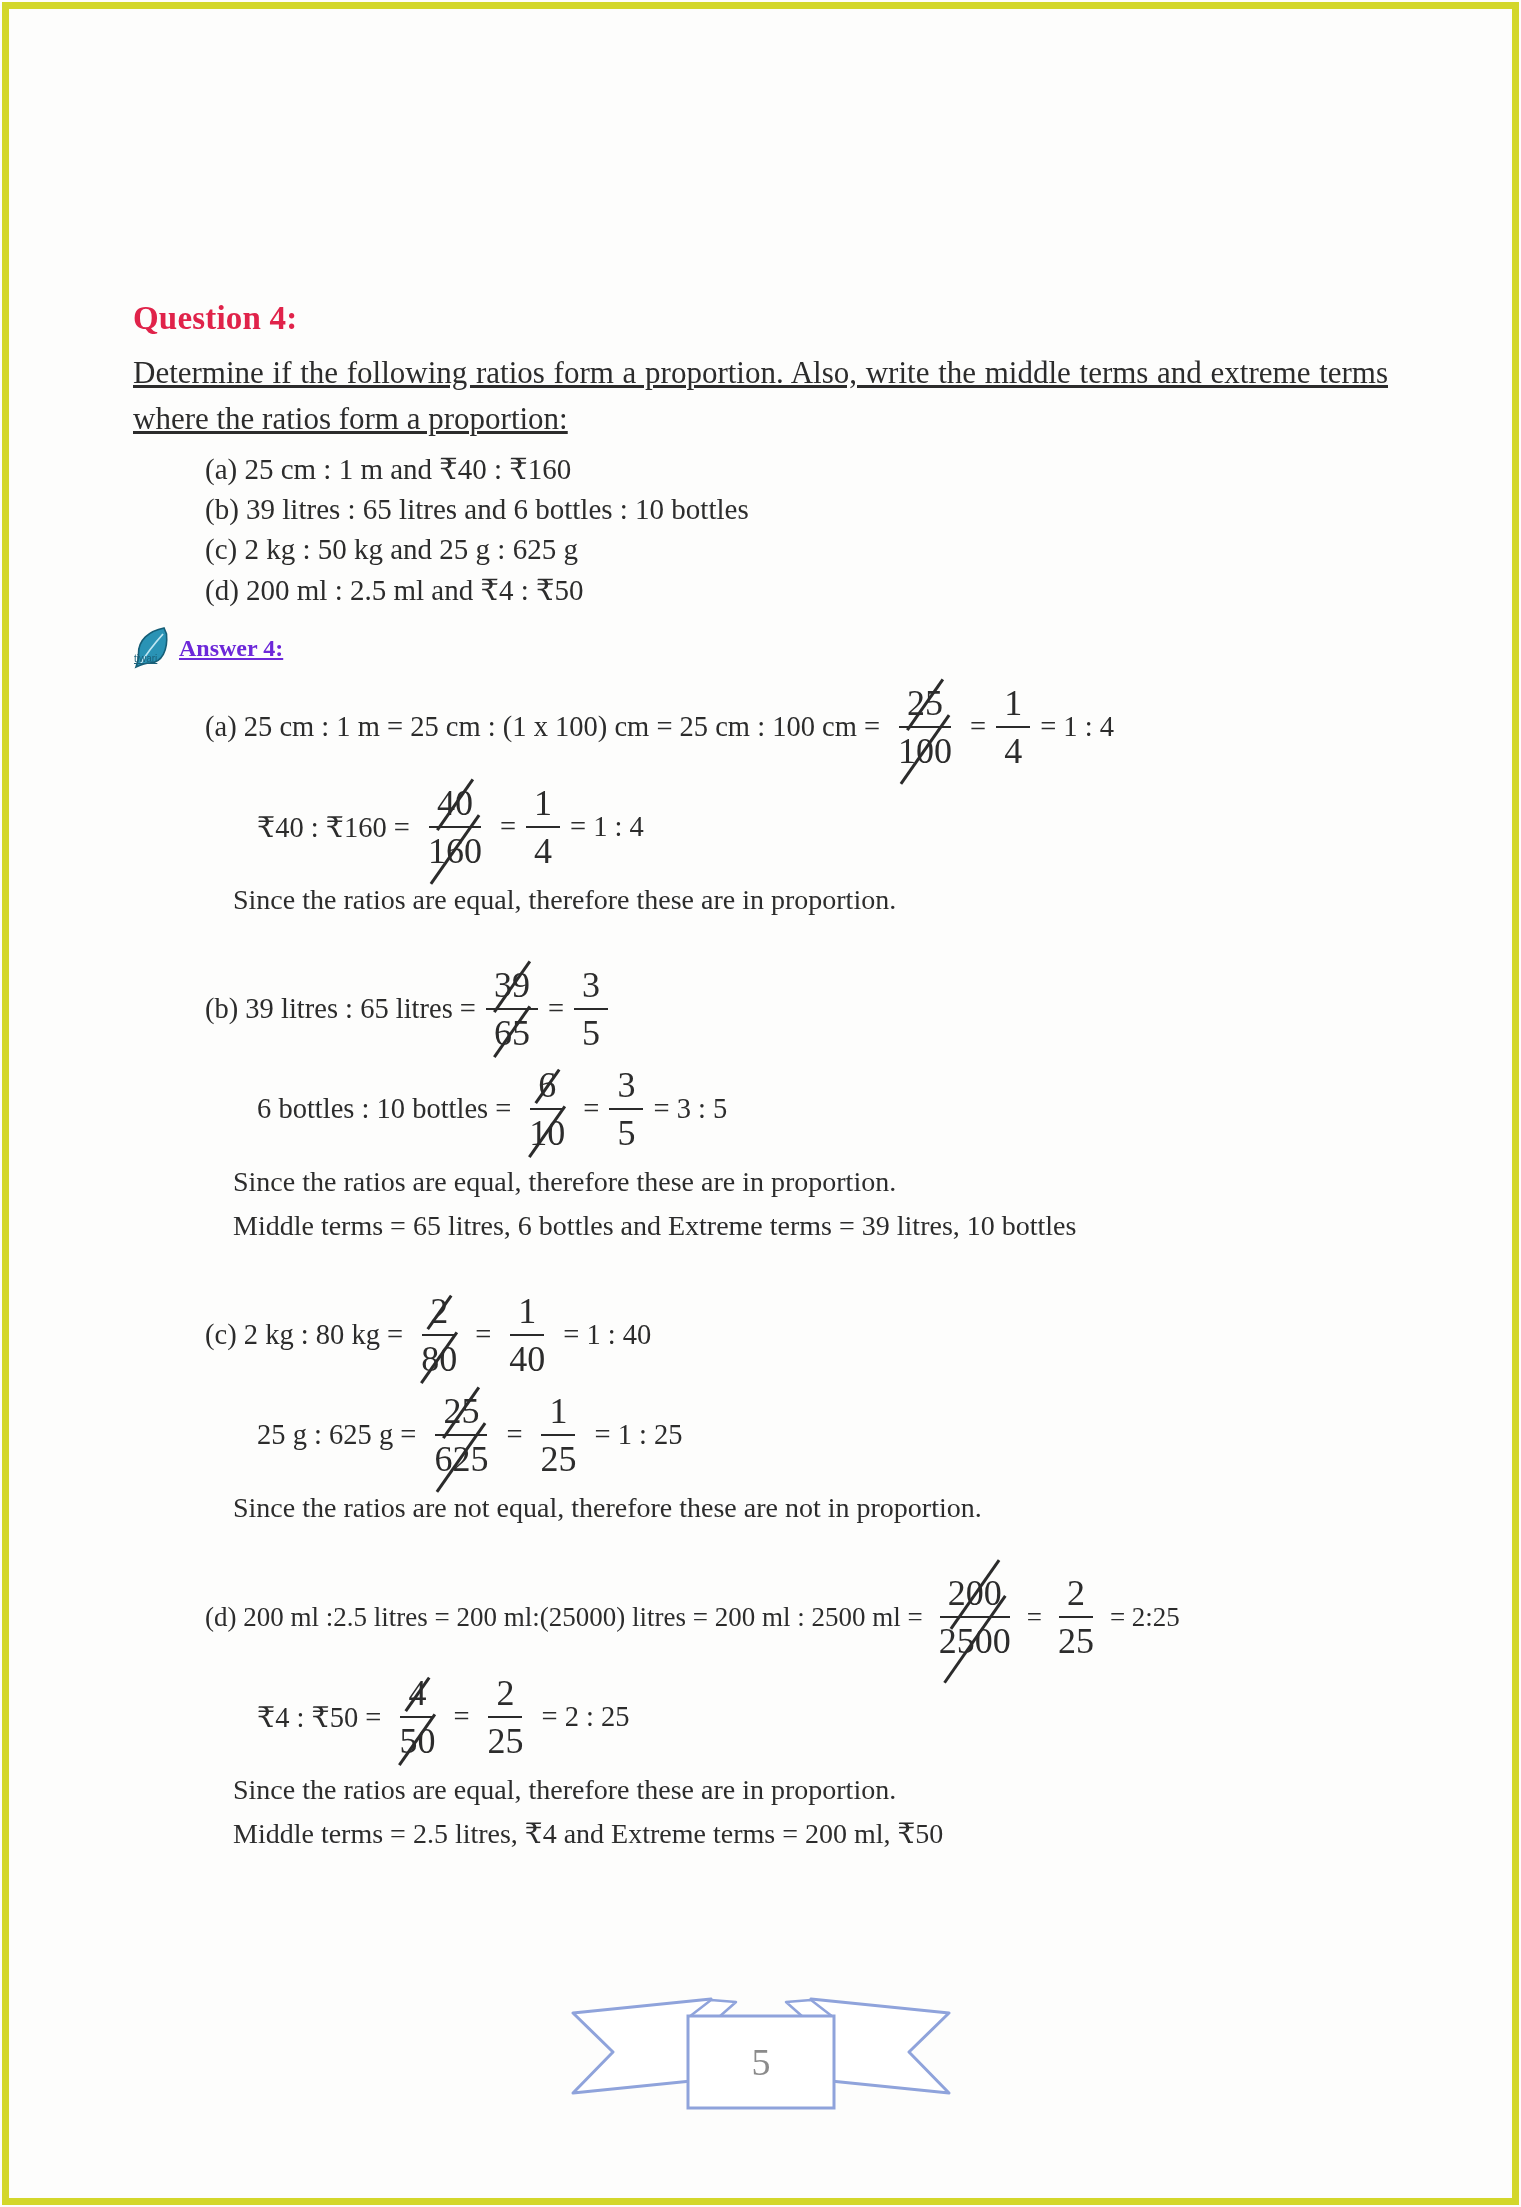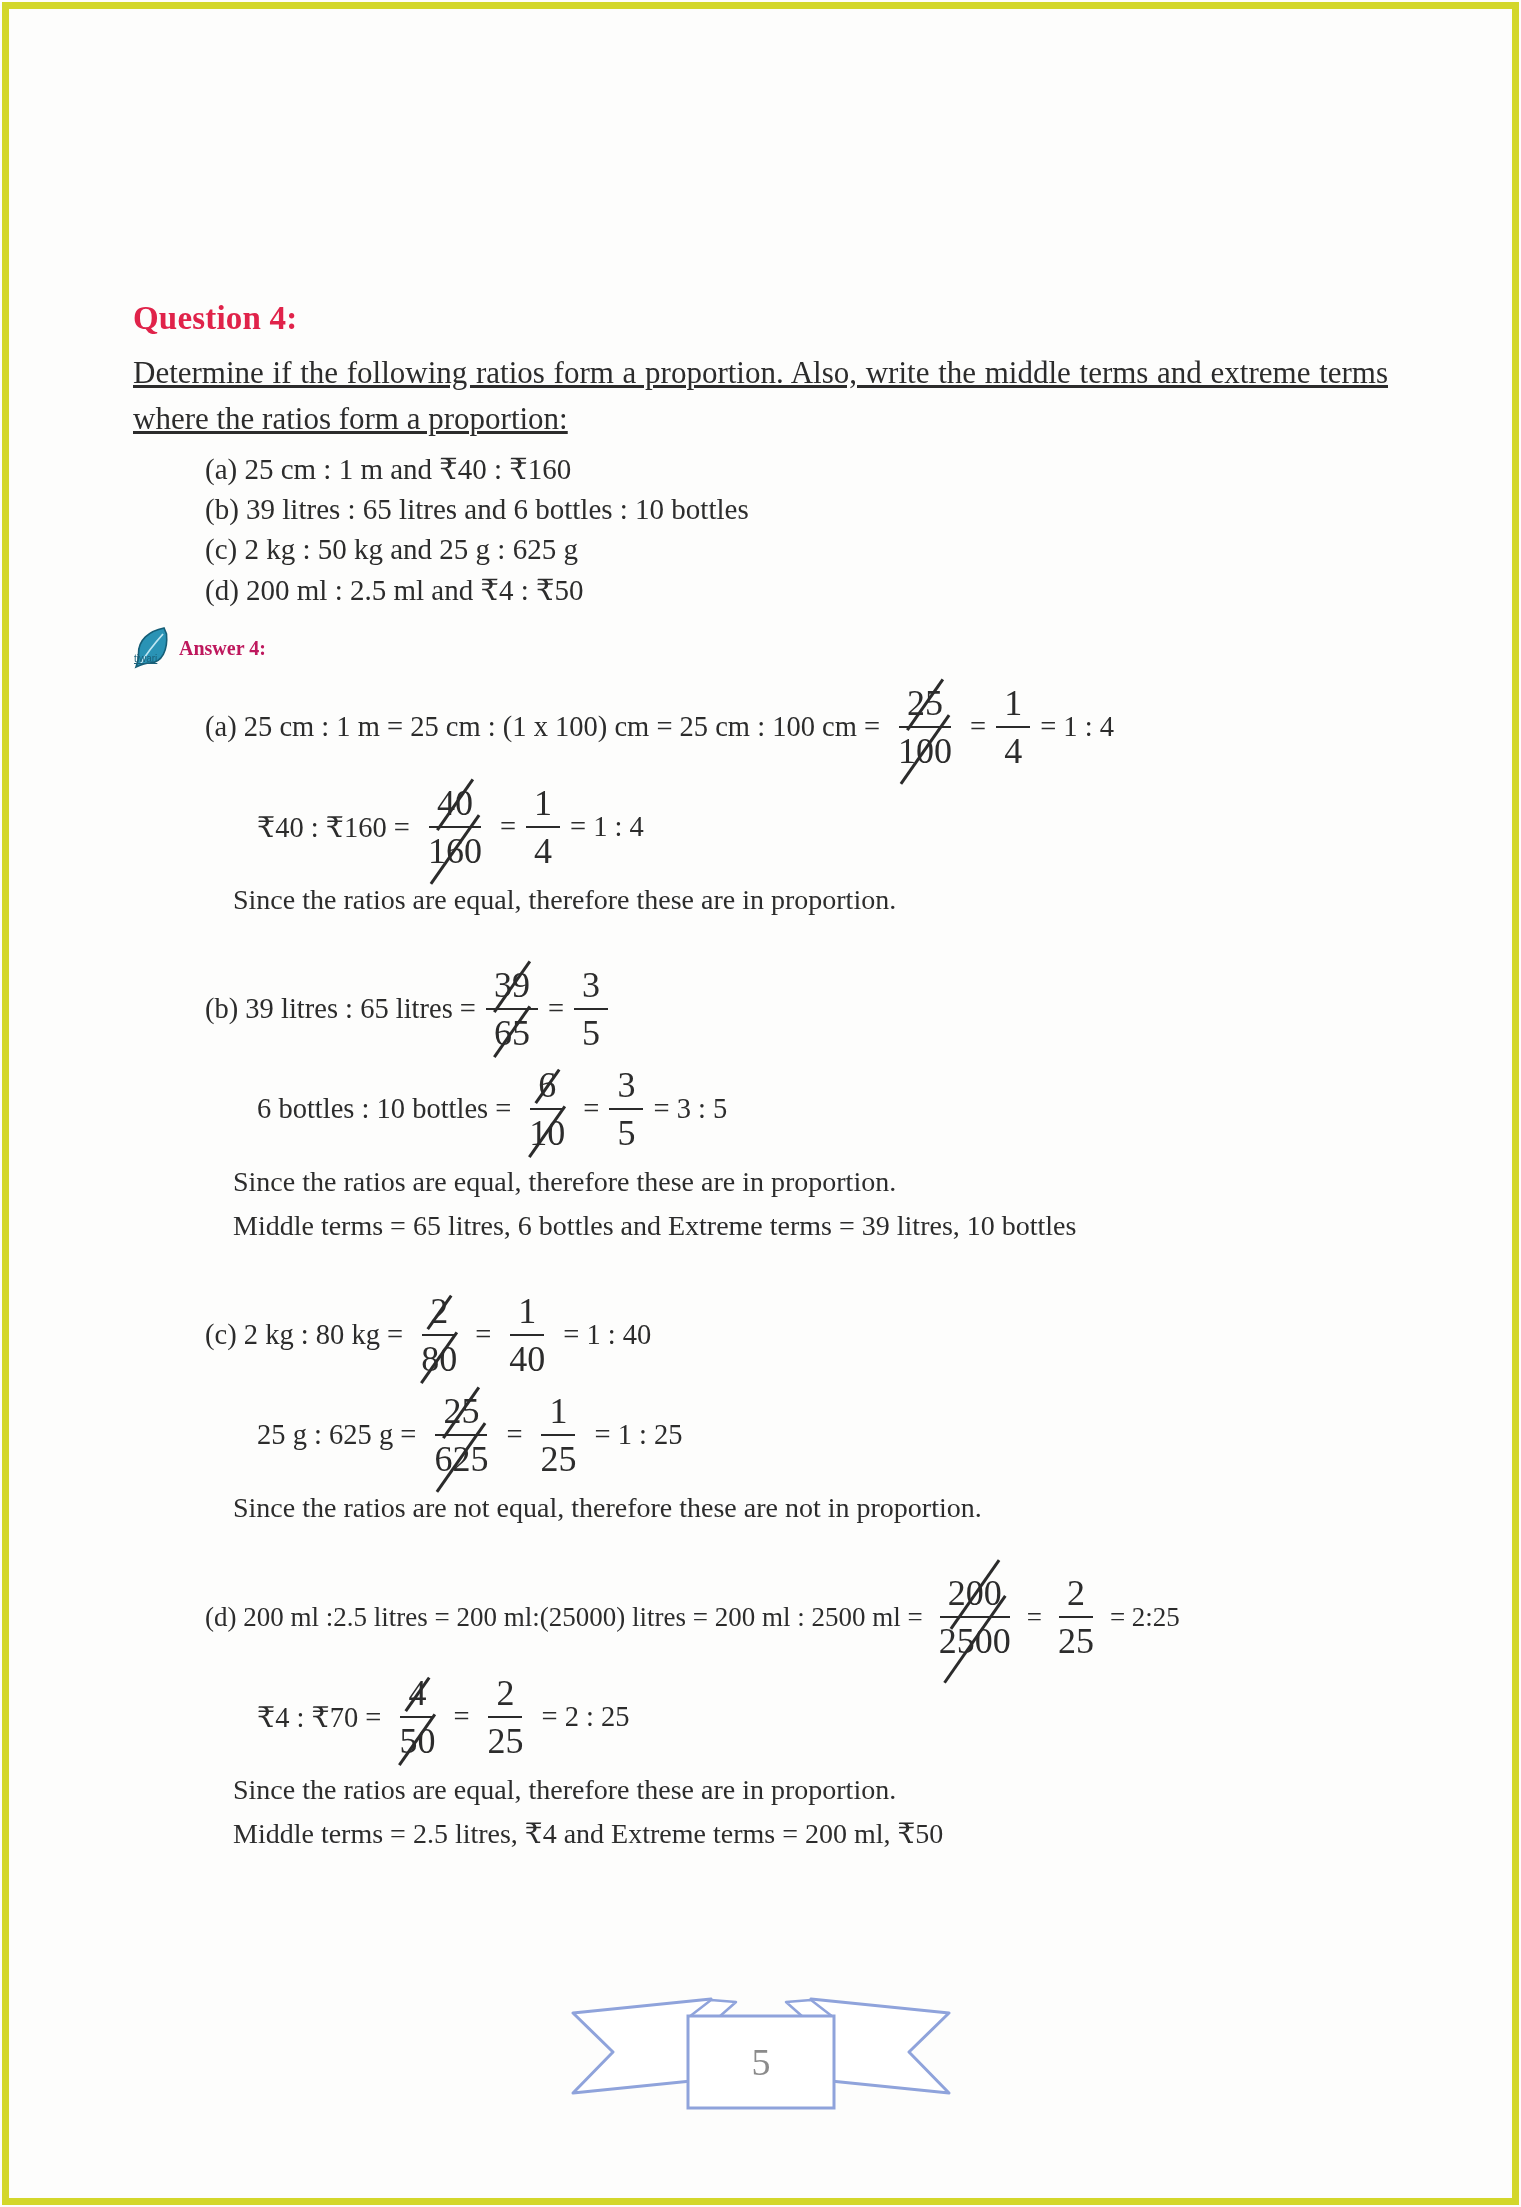--- a/index.html
+++ b/index.html
@@ -13,21 +13,21 @@
     position:absolute; inset:2px; border:7px solid #d3d72b; pointer-events:none;
   }
   .content { position:absolute; left:133px; top:300px; width:1255px; }
 
   .q-title { color:#e0234a; font-size:33px; font-weight:bold; letter-spacing:.2px; }
   .q-body  { margin-top:13px; font-size:31px; line-height:1.47; text-align:justify;text-decoration:underline; }
   .q-list  { margin-top:11px; margin-left:72px; font-size:29px; }
   .q-list .li { margin:7px 0; }
 
   .answer-header { margin-top:18px; display:flex; align-items:center; gap:4px; }
-  .answer-title  { color:#be185d; font-size:20px; font-weight:bold; }
+  .answer-title  { color:#6d28d9; font-size:24px; font-weight:bold;text-decoration:underline; }
   .logo { position:relative; width:42px; height:46px; flex:0 0 auto; }
   .logo .tiwari {
     position:absolute; left:1px; bottom:7px; font-size:10px;
     font-family:"Liberation Sans","DejaVu Sans",sans-serif; color:#1c6079;text-decoration:underline;
   }
 
   .part { margin-left:72px; margin-top:38px; }
   .part.first { margin-top:6px; }
 
   .eq-line {
@@ -177,21 +177,21 @@
         <span class="fden">2500</span>
       </span>
       <span>=</span>
       <span class="frac">
         <span class="fnum">2</span>
         <span class="fden">25</span>
       </span>
       <span>= 2:25</span>
     </div>
     <div class="eq-line indent">
-      <span>₹4 : ₹70 =</span>
+      <span>₹4 : ₹50 =</span>
       <span class="frac fx">
         <span class="fnum">4</span>
         <span class="fden">50</span>
       </span>
       <span>=</span>
       <span class="frac">
         <span class="fnum">2</span>
         <span class="fden">25</span>
       </span>
       <span>= 2 : 25</span>

